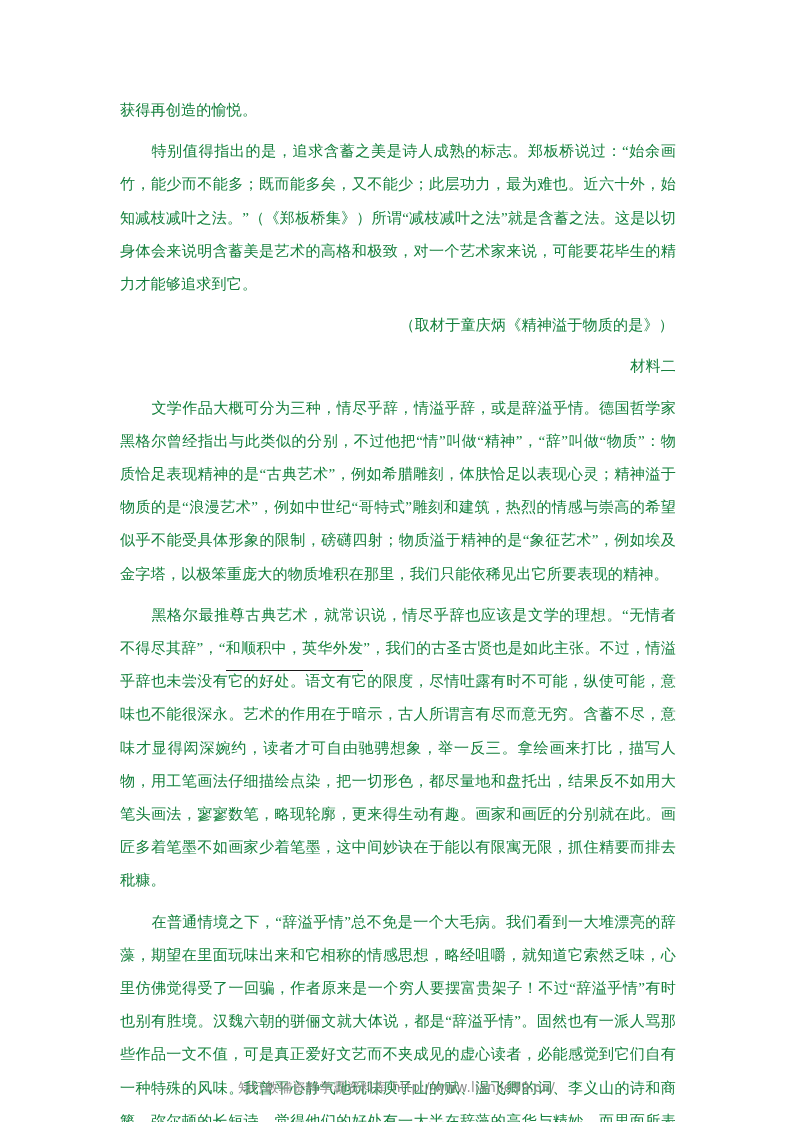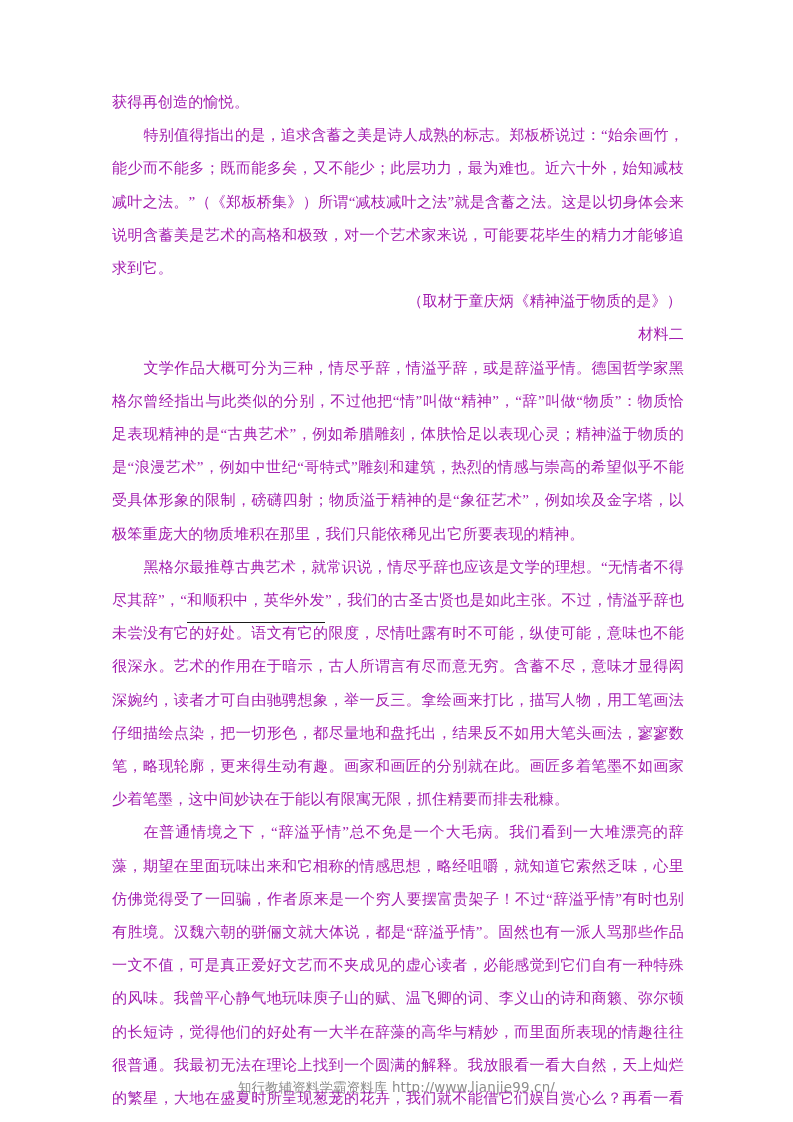--- a/index.html
+++ b/index.html
@@ -24,27 +24,27 @@
     height: 1122px;
     background: #ffffff;
   }
   .text-block {
     position: absolute;
     left: 112px;
     top: 86px;
     width: 572px;
   }
   .para {
-    margin: 0;
+    margin: 8px;
     font-size: 15.1px;
     line-height: 33.2px;
     text-align: justify;
     text-justify: inter-ideograph;
     letter-spacing: 0.15px;
-    color: #a21caf;
+    color: #15803d;
     word-break: break-all;
     font-family: Liberation Serif, serif;
   }
   .para.indent {
     text-indent: 2.08em;
   }
   .para.attribution {
     text-align: right;
     text-indent: 0;
     padding-right: 2px;

